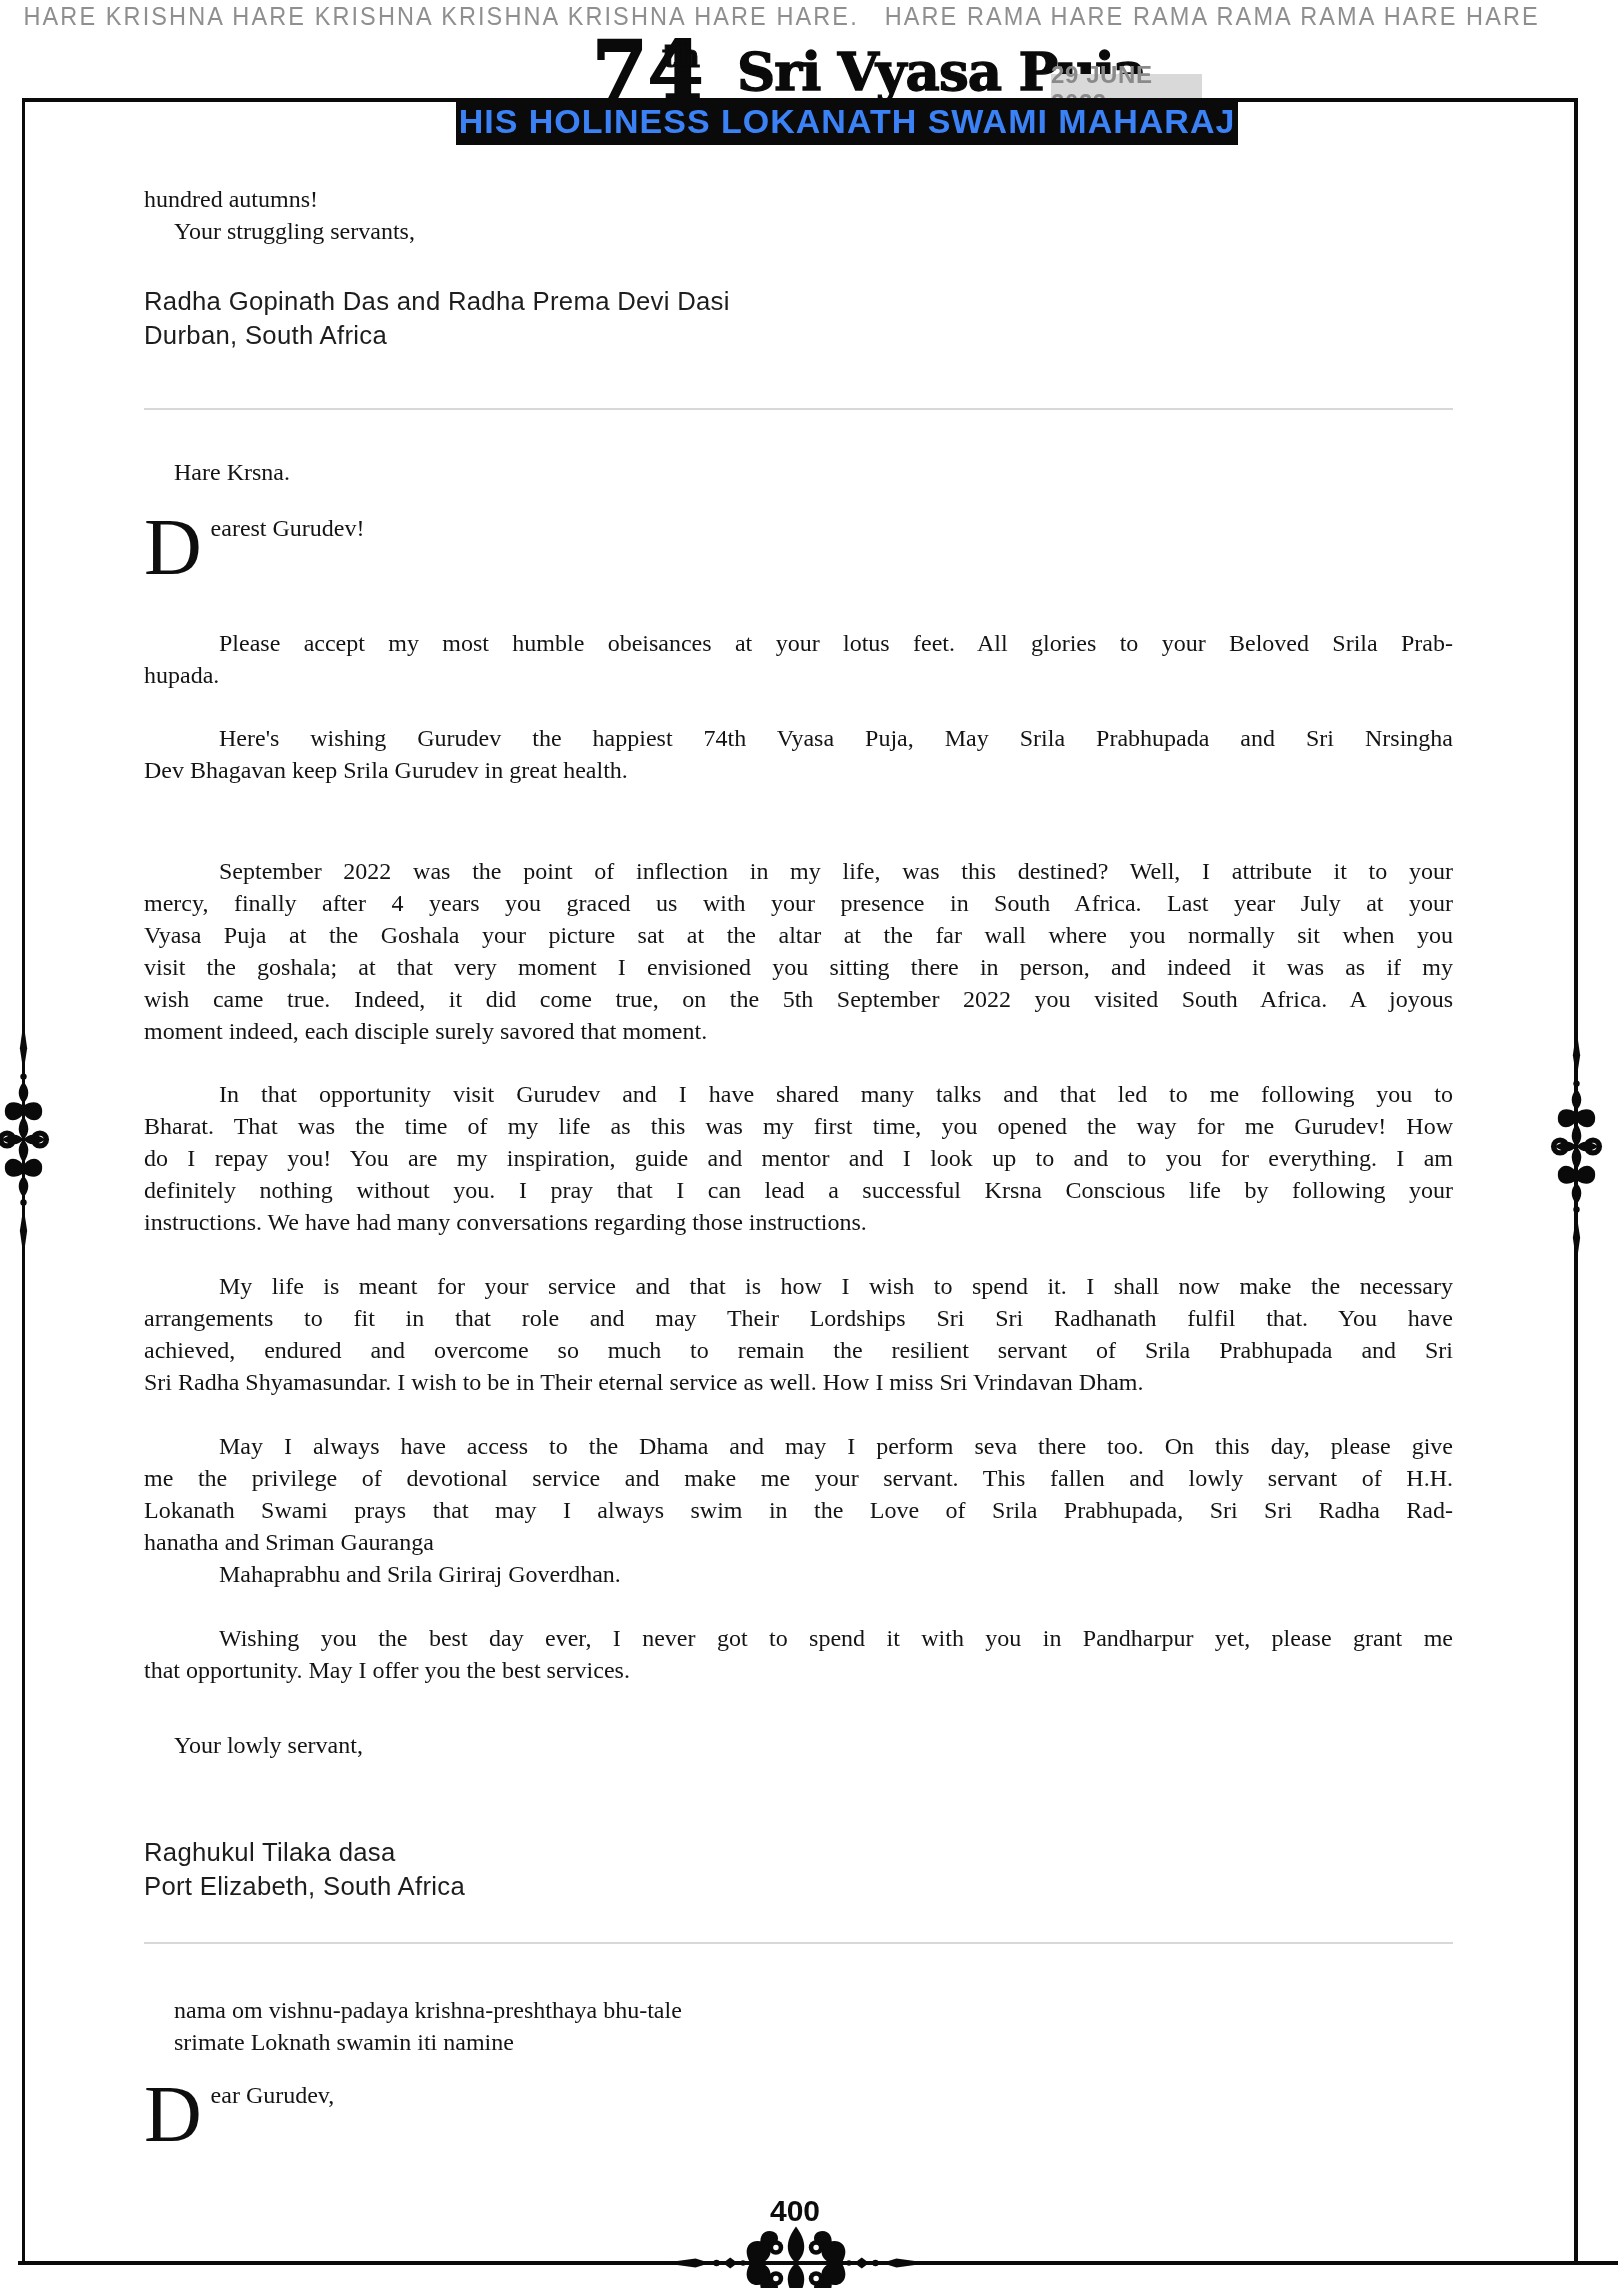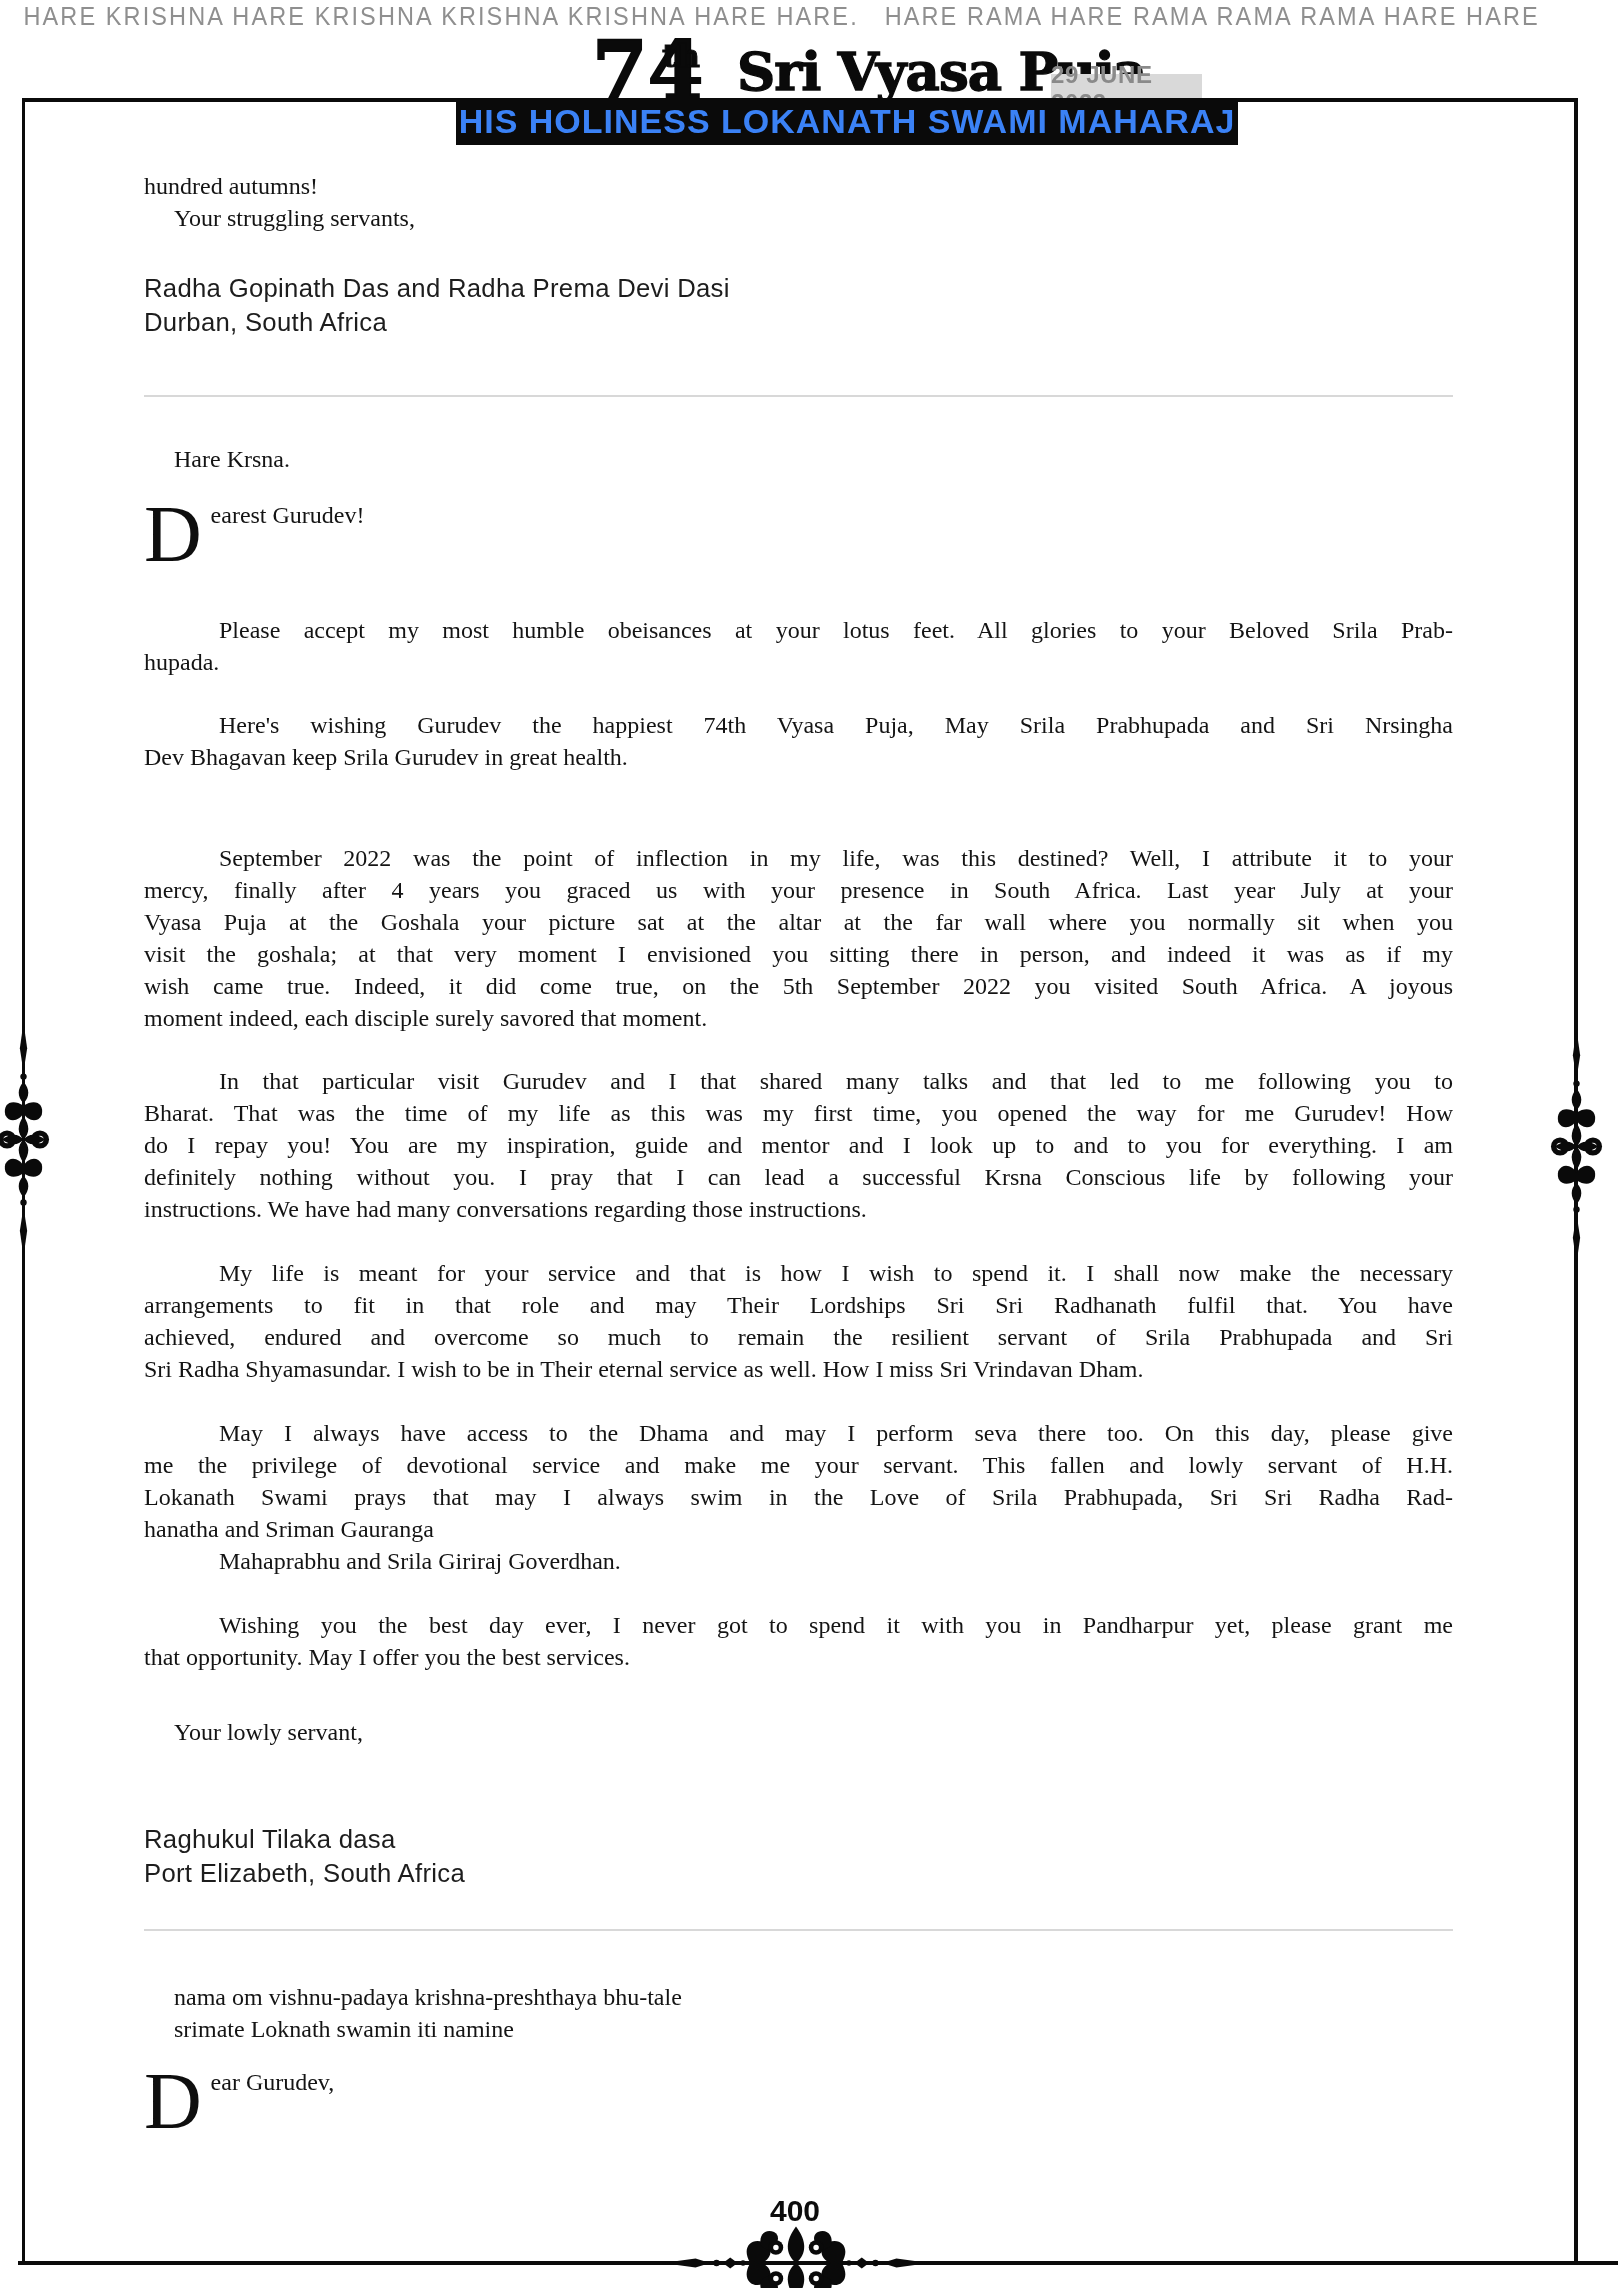--- a/index.html
+++ b/index.html
@@ -31,21 +31,21 @@
   .frame-left{position:absolute;left:21.6px;top:98px;width:3.9px;height:2167px;background:#0b0b0b;}
   .frame-right{position:absolute;left:1574px;top:98px;width:3.9px;height:2167px;background:#0b0b0b;}
   .foot-line{position:absolute;left:17.6px;top:2261px;width:1601px;height:3.9px;background:#0b0b0b;}
 
   .side-orn{position:absolute;width:55px;height:237px;}
   .side-orn.left{left:-3.9px;top:1021px;}
   .side-orn.right{left:1549px;top:1028px;}
   .foot-orn{position:absolute;left:659px;top:2219px;width:274px;height:88px;}
 
   
-  .col{position:absolute;left:144px;top:164px;width:1309px;font-size:24px;line-height:32px;}
+  .col{position:absolute;left:144px;top:177px;width:1309px;font-size:24px;line-height:32px;}
   .p{margin:0;}
   .tline{text-align:justify;text-align-last:justify;}
   [data-bind] > .tline:last-child{text-align-last:auto;}
   .fl-indent .tline:first-child{text-indent:75px;}
   .ind31{padding-left:30px;}
   .rule{height:2px;background:#d8d8d8;width:100%;}
 
   .sig{font-family:"Liberation Sans",sans-serif;font-size:26.5px;line-height:34px;color:#1d1d1d;
        letter-spacing:0.3px;transform:scaleX(.97);transform-origin:left;}
 
@@ -165,21 +165,21 @@
       </div>
     <div class="p fl-indent m46" data-bind="main_letter.para3">
         <div class="tline">September 2022 was the point of inflection in my life, was this destined? Well, I attribute it to your</div>
         <div class="tline">mercy, finally after 4 years you graced us with your presence in South Africa. Last year July at your</div>
         <div class="tline">Vyasa Puja at the Goshala your picture sat at the altar at the far wall where you normally sit when you</div>
         <div class="tline">visit the goshala; at that very moment I envisioned you sitting there in person, and indeed it was as if my</div>
         <div class="tline">wish came true. Indeed, it did come true, on the 5th September 2022 you visited South Africa. A joyous</div>
         <div class="tline">moment indeed, each disciple surely savored that moment.</div>
       </div>
     <div class="p fl-indent m32" data-bind="main_letter.para4">
-        <div class="tline">In that particular visit Gurudev and I that shared many talks and that led to me following you to</div>
+        <div class="tline">In that opportunity visit Gurudev and I have shared many talks and that led to me following you to</div>
         <div class="tline">Bharat. That was the time of my life as this was my first time, you opened the way for me Gurudev! How</div>
         <div class="tline">do I repay you! You are my inspiration, guide and mentor and I look up to and to you for everything. I am</div>
         <div class="tline">definitely nothing without you. I pray that I can lead a successful Krsna Conscious life by following your</div>
         <div class="tline">instructions. We have had many conversations regarding those instructions.</div>
       </div>
     <div class="p fl-indent m33" data-bind="main_letter.para5">
         <div class="tline">My life is meant for your service and that is how I wish to spend it. I shall now make the necessary</div>
         <div class="tline">arrangements to fit in that role and may Their Lordships Sri Sri Radhanath fulfil that. You have</div>
         <div class="tline">achieved, endured and overcome so much to remain the resilient servant of Srila Prabhupada and Sri</div>
         <div class="tline">Sri Radha Shyamasundar. I wish to be in Their eternal service as well. How I miss Sri Vrindavan Dham.</div>

